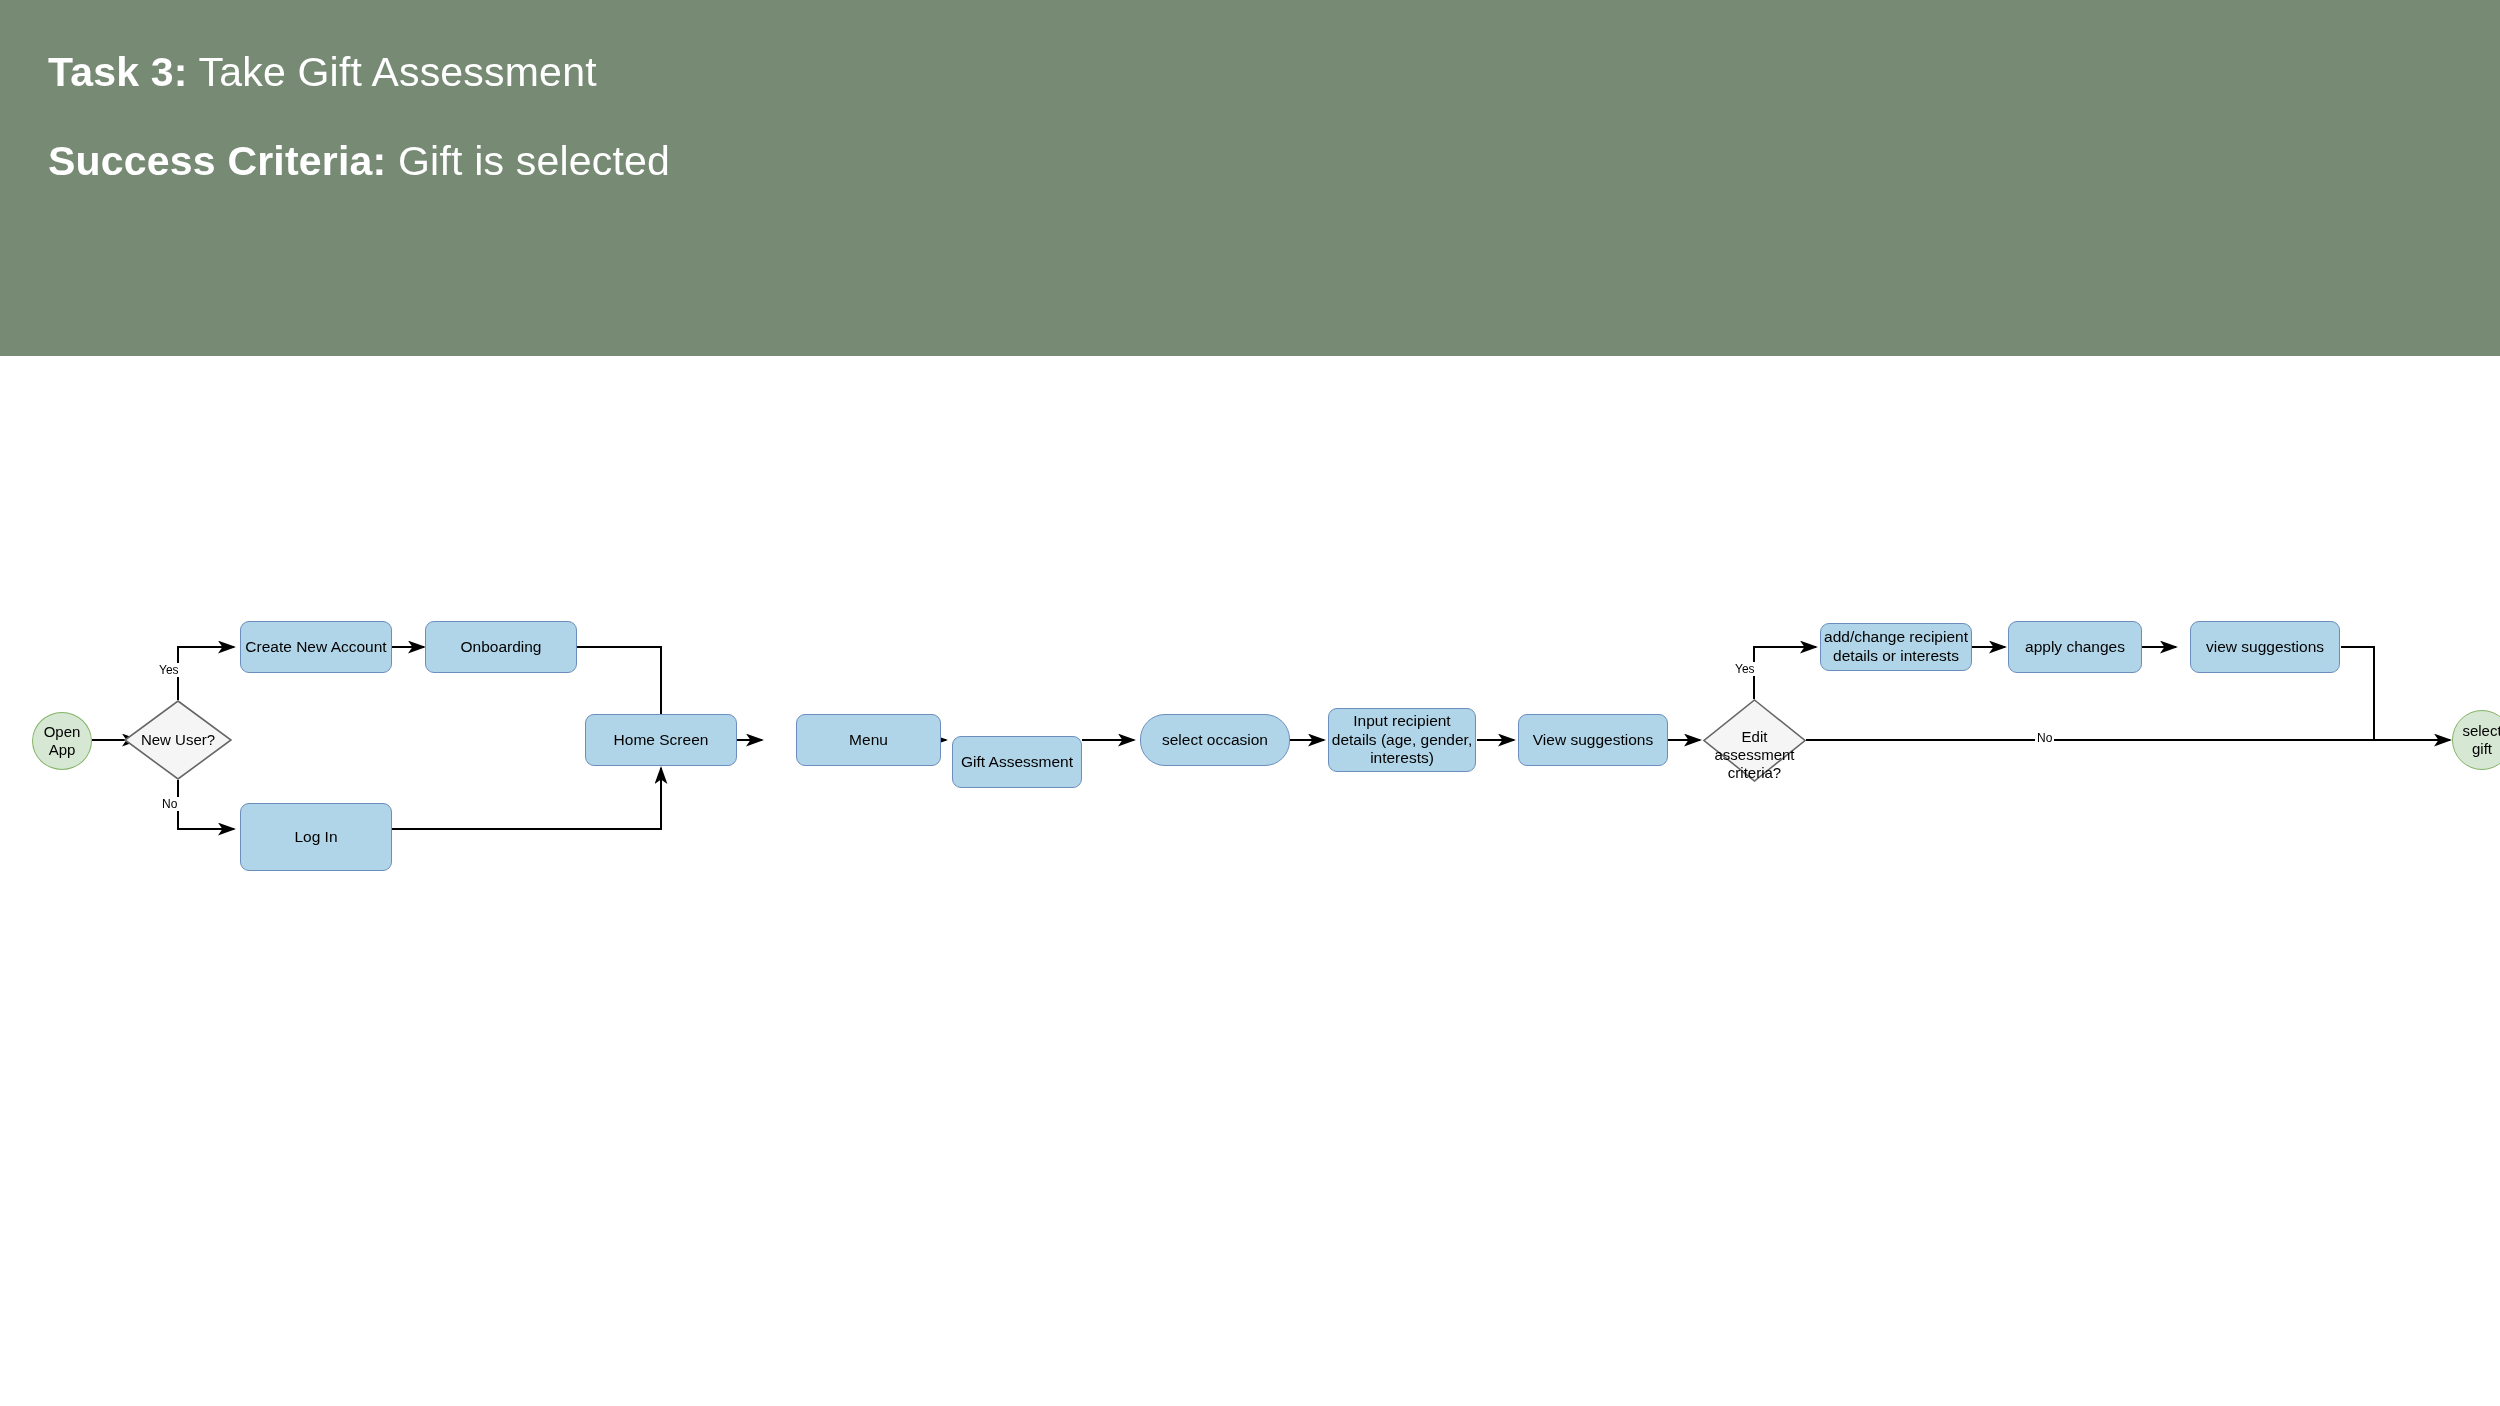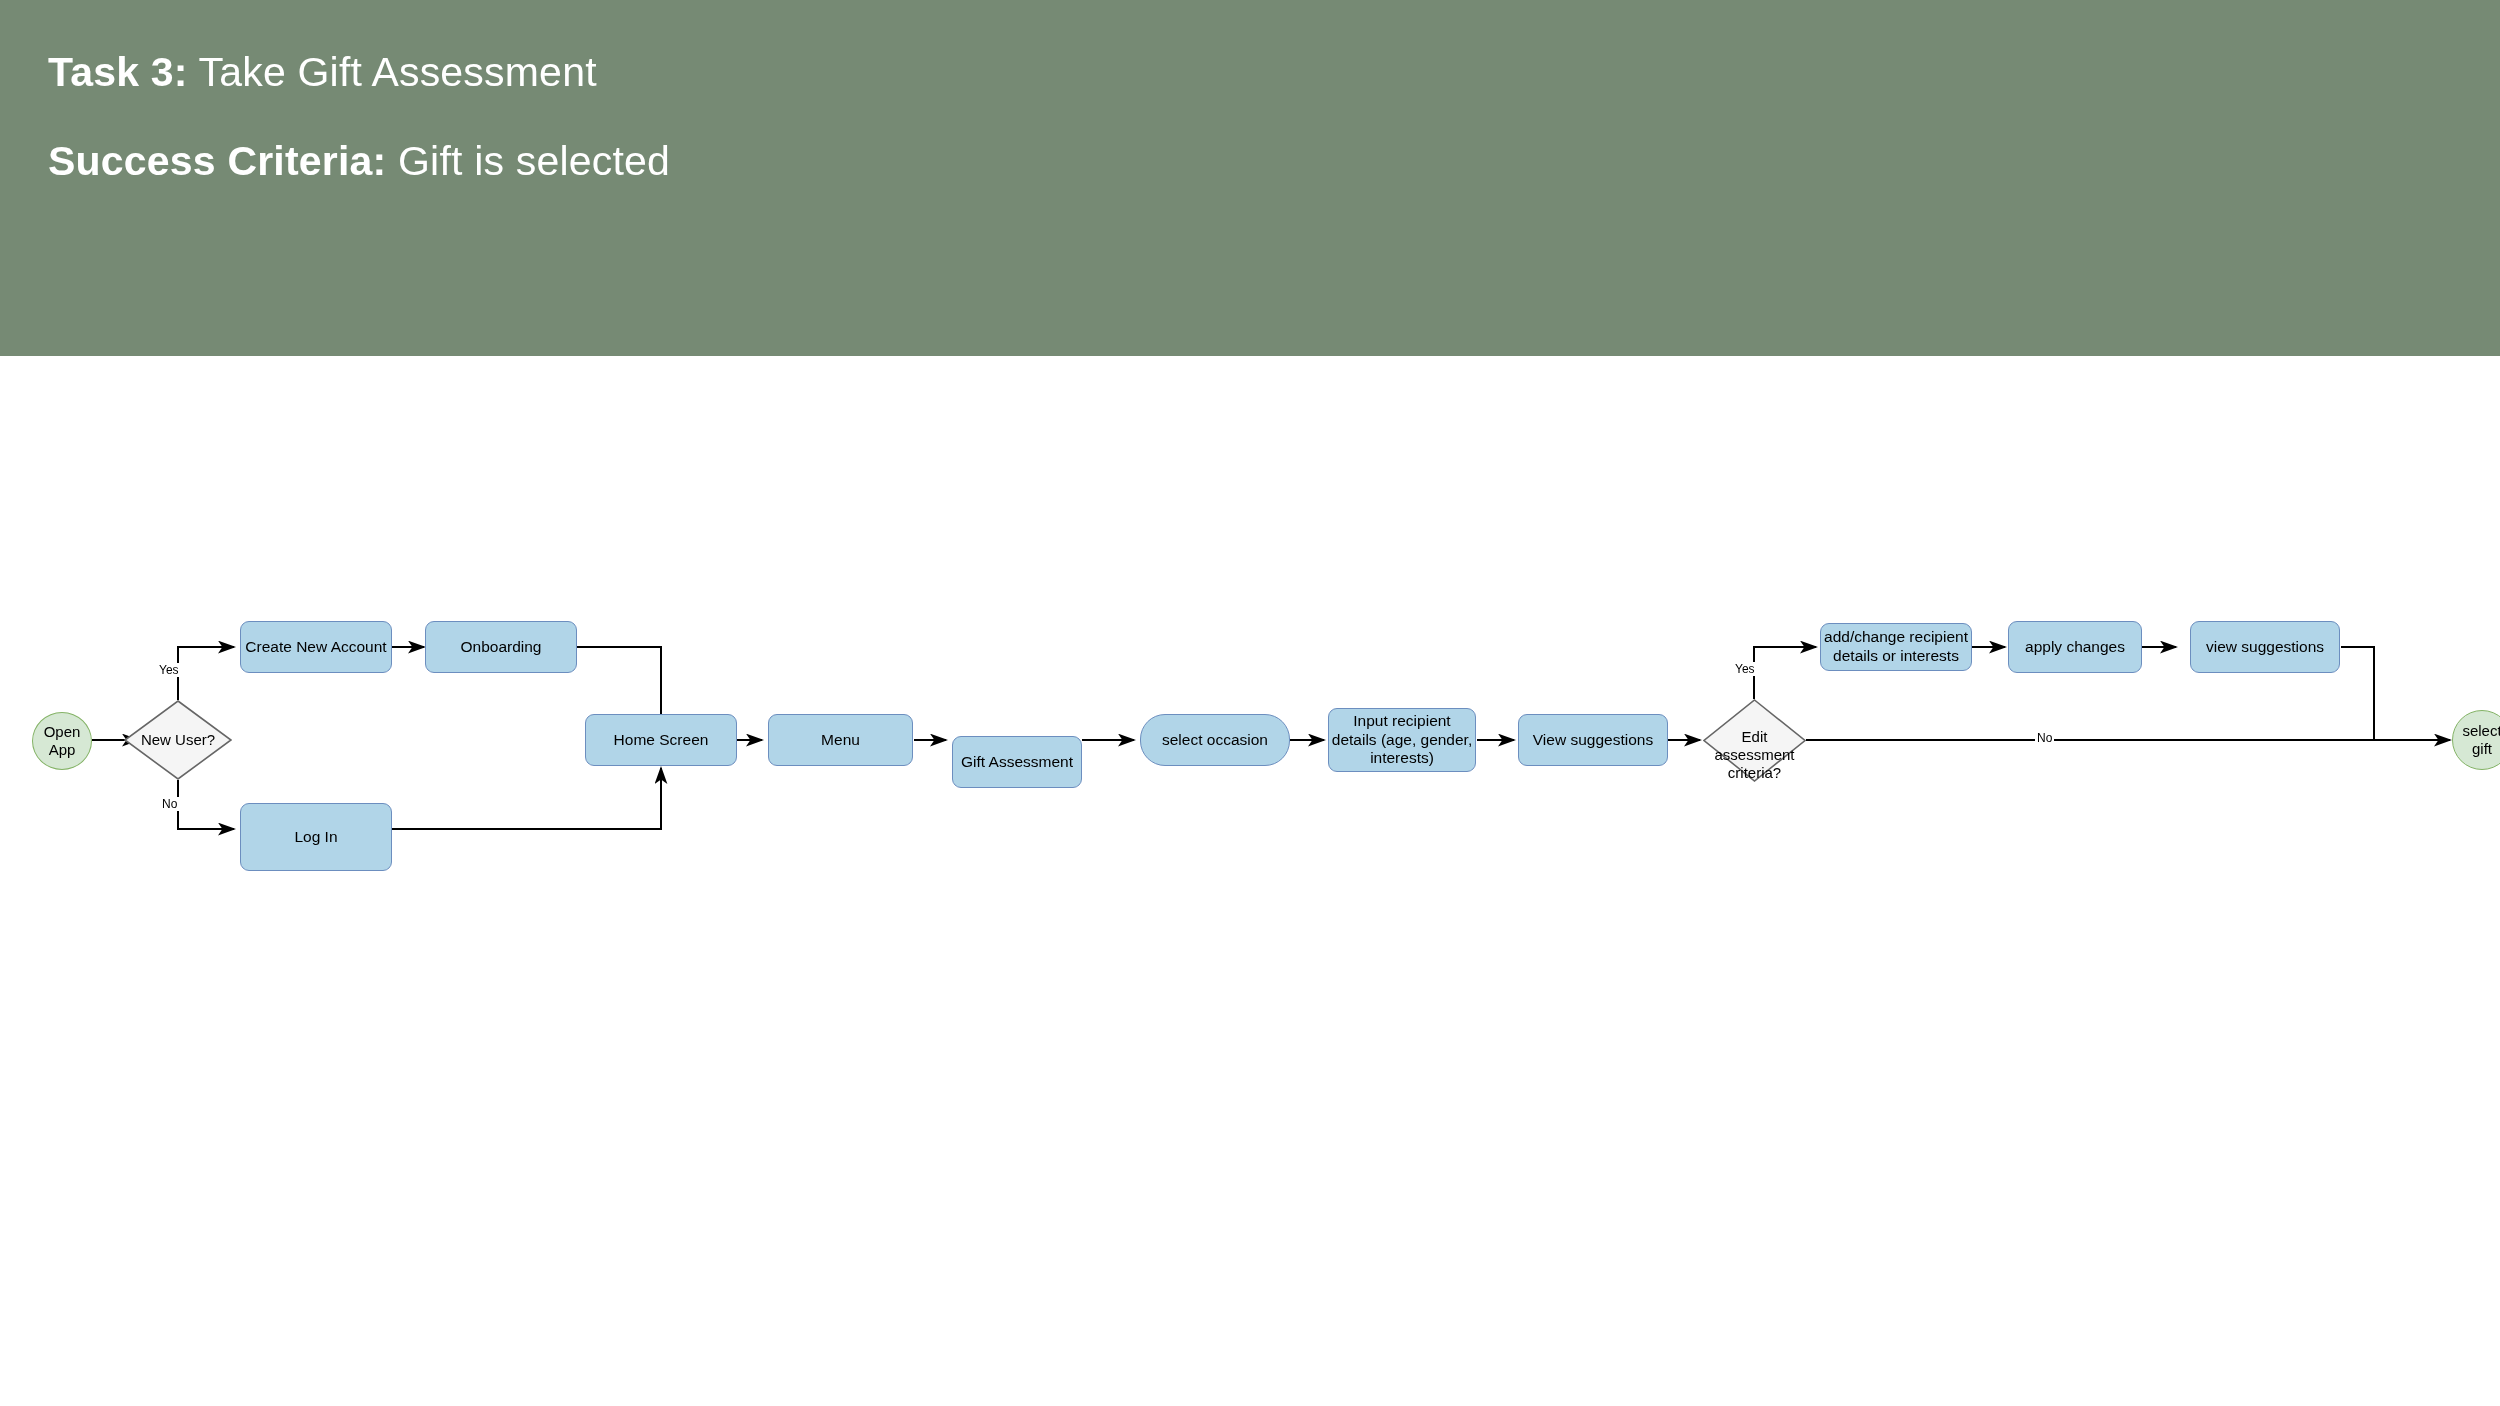--- a/index.html
+++ b/index.html
@@ -203,21 +203,21 @@
   </div>
 
   <div class="node process" style="left:240px; top:447px; width:152px; height:68px;text-align:right;">
     <span class="node-label">Log In</span>
   </div>
 
   <div class="node process" style="left:585px; top:358px; width:152px; height:52px;">
     <span class="node-label">Home Screen</span>
   </div>
 
-  <div class="node process" style="left:768px; top:358px; width:145px; height:52px;">
+  <div class="node process" style="left:796px; top:358px; width:145px; height:52px;">
     <span class="node-label">Menu</span>
   </div>
 
   <div class="node process" style="left:952px; top:380px; width:130px; height:52px;">
     <span class="node-label">Gift Assessment</span>
   </div>
 
   <div class="node process" style="left:1140px; top:358px; width:150px; height:52px;border-radius:25px;">
     <span class="node-label">select occasion</span>
   </div>

